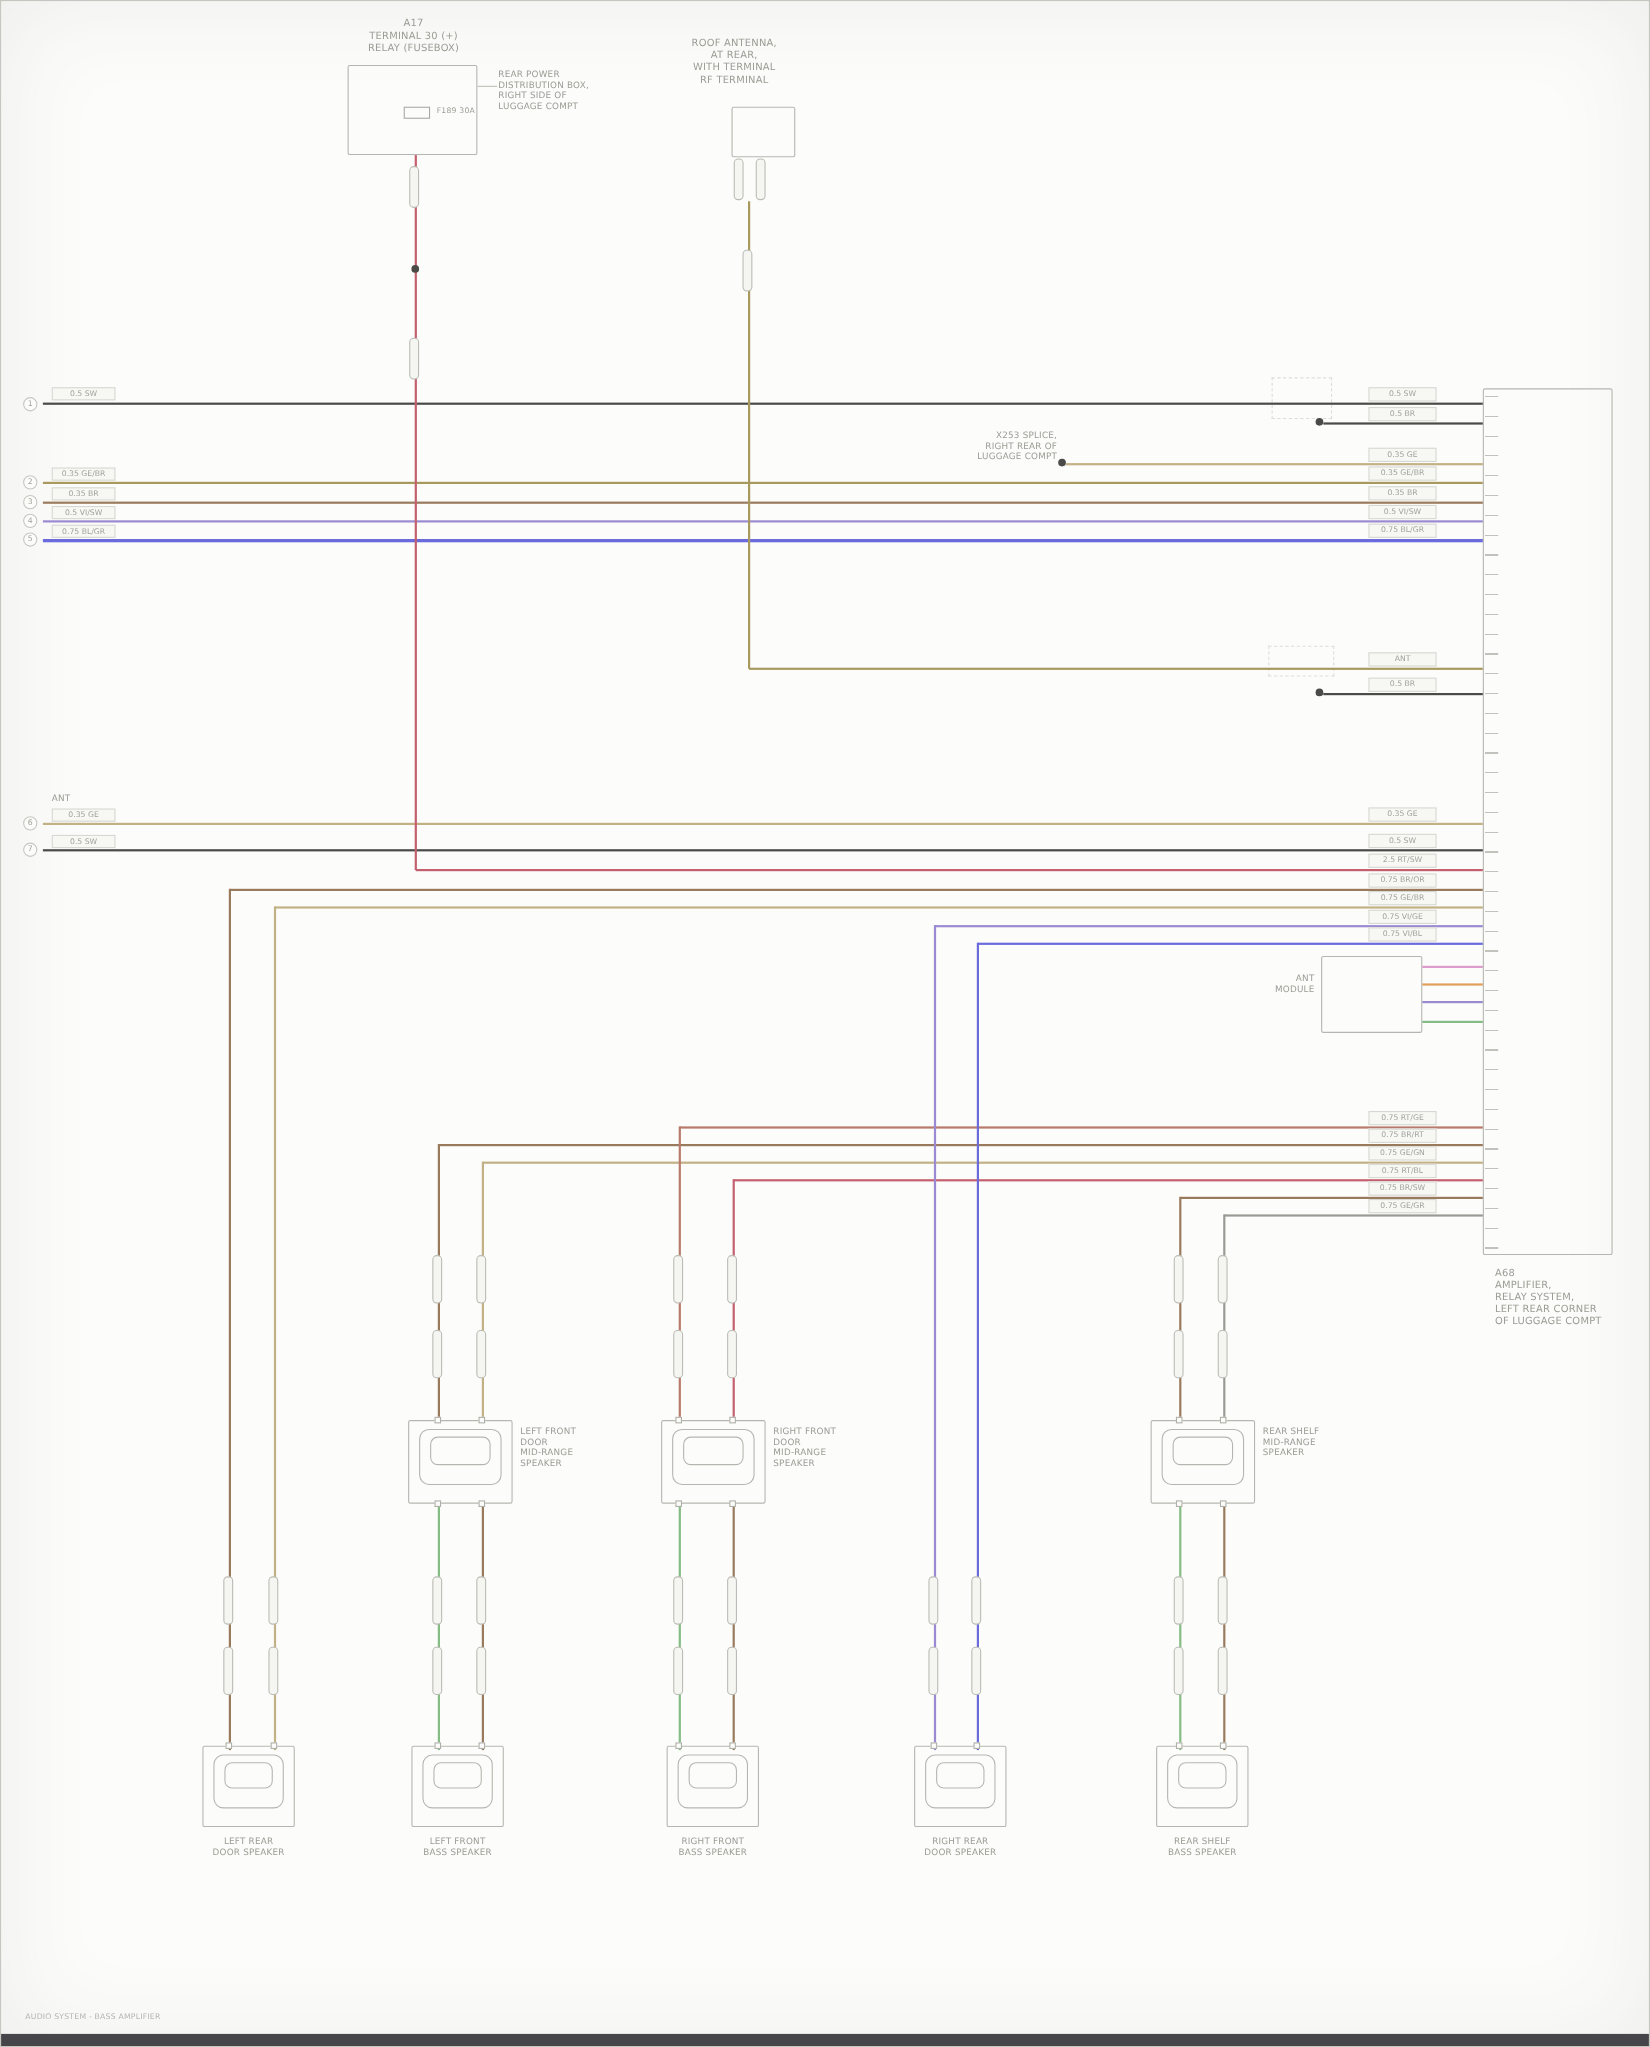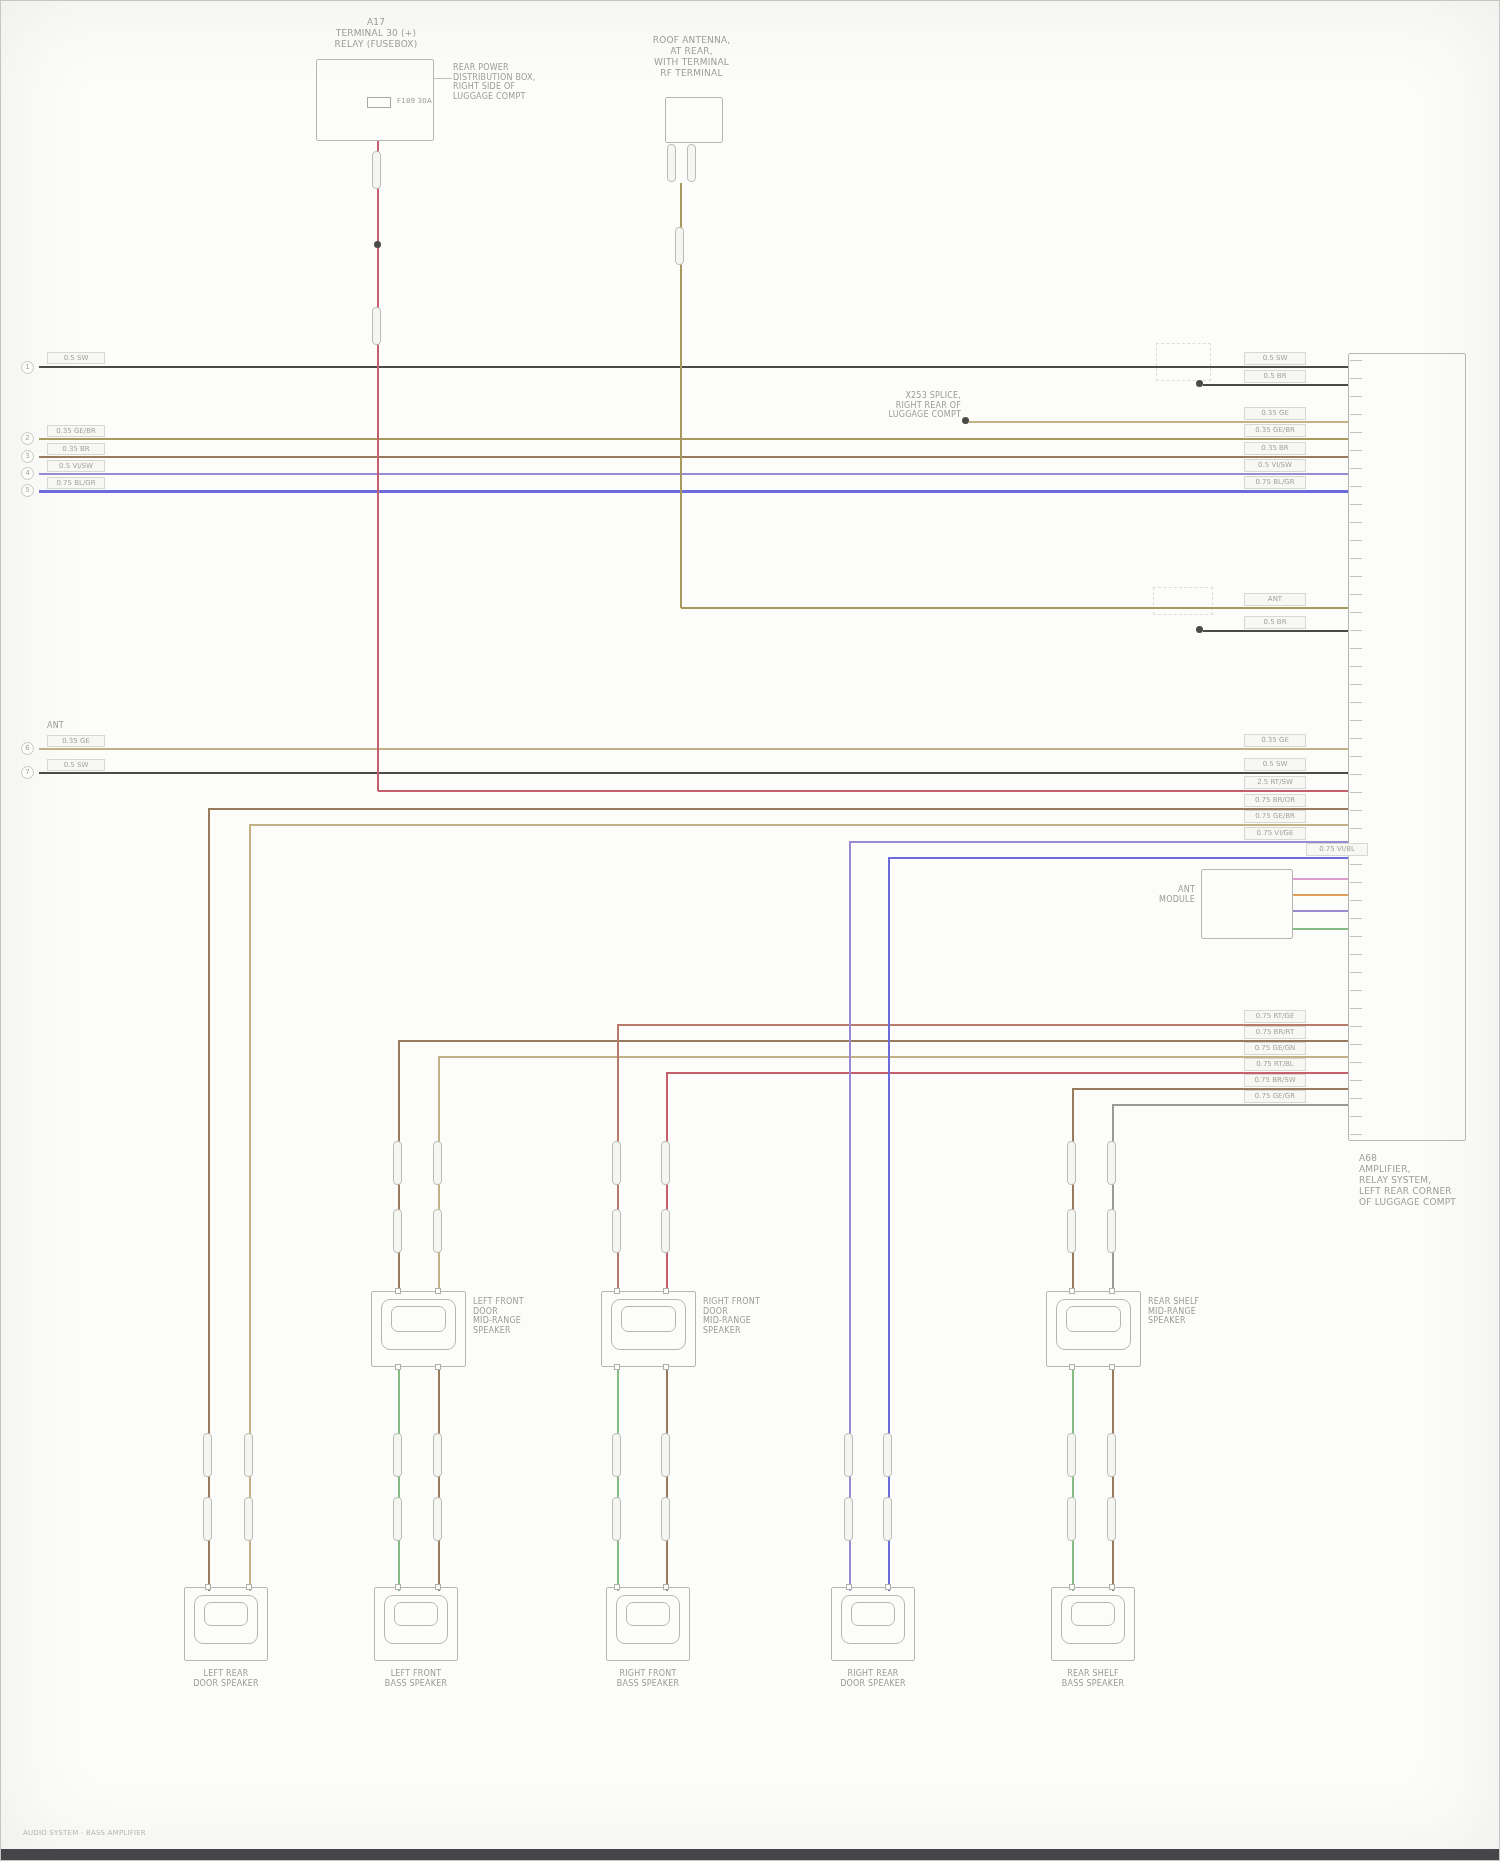--- a/index.html
+++ b/index.html
@@ -215,21 +215,21 @@
     <div>A17</div>
     <div>TERMINAL 30 (+)</div>
     <div>RELAY (FUSEBOX)</div>
   </div>
   <div class="lbl" style="left:452px;top:62px;width:130px">
     <div>REAR POWER</div>
     <div>DISTRIBUTION BOX,</div>
     <div>RIGHT SIDE OF</div>
     <div>LUGGAGE COMPT</div>
   </div>
-  <div class="lbl c f9" style="left:608px;top:34px;width:165px">
+  <div class="lbl c f9" style="left:584px;top:34px;width:165px">
     <div>ROOF ANTENNA,</div>
     <div>AT REAR,</div>
     <div>WITH TERMINAL</div>
     <div>RF TERMINAL</div>
   </div>
   <div class="lbl r" style="left:820px;top:390px;width:140px">
     <div>X253 SPLICE,</div>
     <div>RIGHT REAR OF</div>
     <div>LUGGAGE COMPT</div>
   </div>
@@ -308,21 +308,21 @@
   <div class="codebox" style="left:1243px;top:458px">0.5 VI/SW</div>
   <div class="codebox" style="left:1243px;top:475px">0.75 BL/GR</div>
   <div class="codebox" style="left:1243px;top:592px">ANT</div>
   <div class="codebox" style="left:1243px;top:615px">0.5 BR</div>
   <div class="codebox" style="left:1243px;top:733px">0.35 GE</div>
   <div class="codebox" style="left:1243px;top:757px">0.5 SW</div>
   <div class="codebox" style="left:1243px;top:775px">2.5 RT/SW</div>
   <div class="codebox" style="left:1243px;top:793px">0.75 BR/OR</div>
   <div class="codebox" style="left:1243px;top:809px">0.75 GE/BR</div>
   <div class="codebox" style="left:1243px;top:826px">0.75 VI/GE</div>
-  <div class="codebox" style="left:1305px;top:842px">0.75 VI/BL</div>
+  <div class="codebox" style="left:1243px;top:842px">0.75 VI/BL</div>
   <div class="codebox" style="left:1243px;top:1009px">0.75 RT/GE</div>
   <div class="codebox" style="left:1243px;top:1025px">0.75 BR/RT</div>
   <div class="codebox" style="left:1243px;top:1041px">0.75 GE/GN</div>
   <div class="codebox" style="left:1243px;top:1057px">0.75 RT/BL</div>
   <div class="codebox" style="left:1243px;top:1073px">0.75 BR/SW</div>
   <div class="codebox" style="left:1243px;top:1089px">0.75 GE/GR</div>
 
 </div>
 <div id="footerbar"></div>
 </div>

